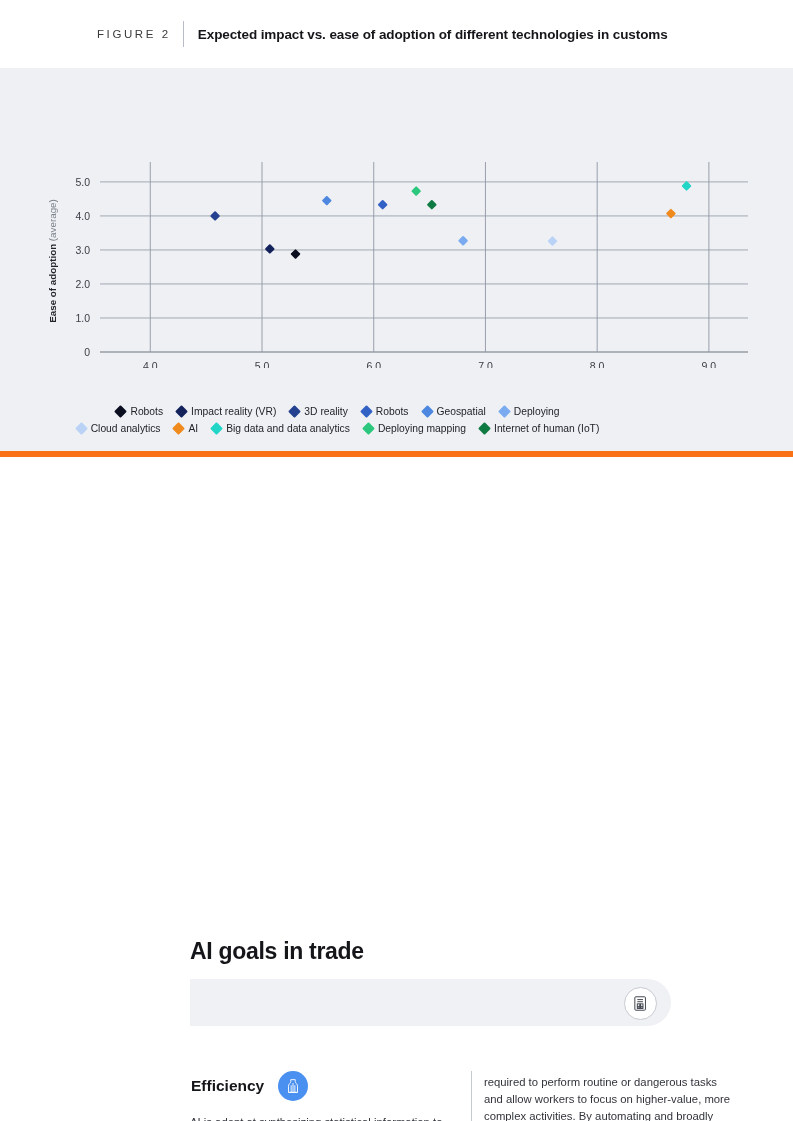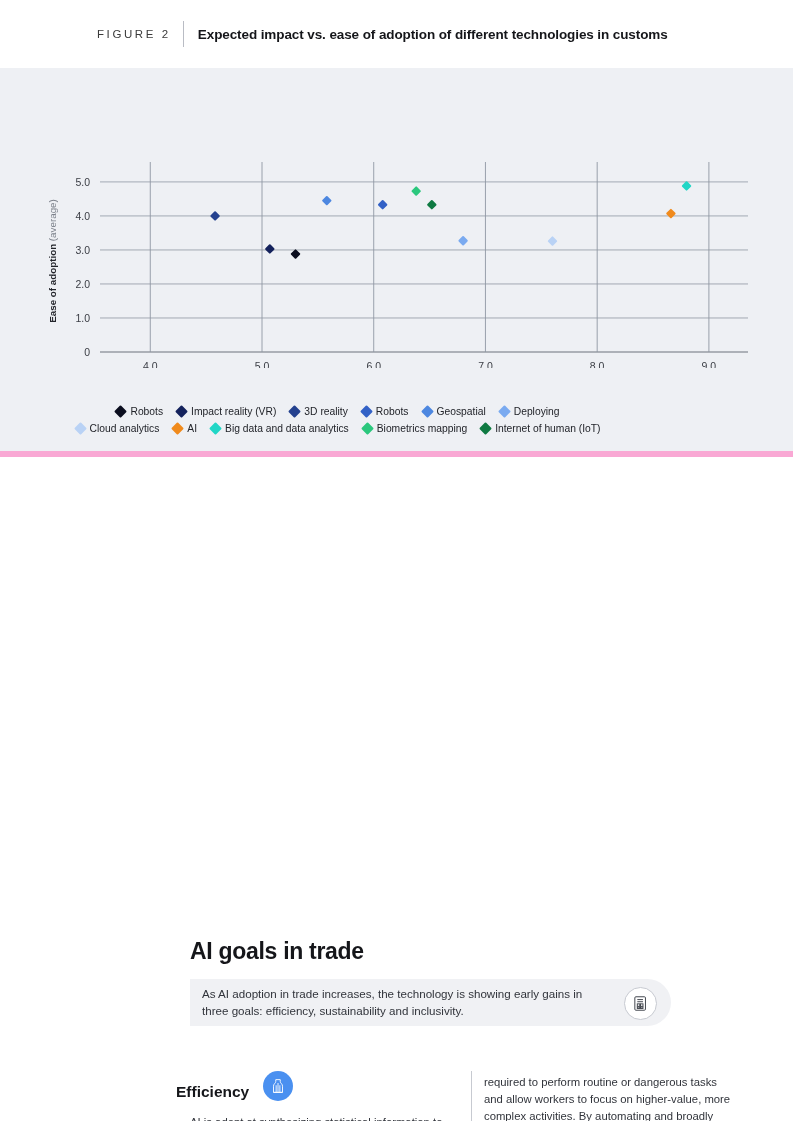--- a/index.html
+++ b/index.html
@@ -50,21 +50,21 @@
     display:flex;align-items:center;
     margin:0 7px;
     font-size:10.3px;color:#22242a;white-space:nowrap;
   }
   .lg-diamond{
     width:9px;height:9px;transform:rotate(45deg);
     margin-right:5px;border-radius:1px;flex:none;
   }
 
   
-  .lower{position:relative;padding-top:6px;background:#f9a8d4;}
+  .lower{position:relative;padding-top:6px;background:#f97316;}
 
   .h2-title{
     position:absolute;left:190px;top:487px;
     font-size:23px;font-weight:bold;color:#15161a;letter-spacing:-.3px;
   }
 
   .callout{
     position:absolute;left:190px;top:528px;width:481px;height:47px;
     background:#f0f1f4;border-radius:0 24px 24px 0;
     display:flex;align-items:center;
@@ -74,22 +74,22 @@
     padding-left:12px;width:400px;
   }
   .callout-icon{
     position:absolute;right:14px;top:8px;
     width:31px;height:31px;border-radius:50%;
     background:#ffffff;border:1px solid #c7cad1;
     display:flex;align-items:center;justify-content:center;
   }
 
   .eff-head{
-    position:absolute;left:176px;top:620px;
-    display:flex;align-items:flex-end;
+    position:absolute;left:191px;top:620px;
+    display:flex;align-items:center;
   }
   .eff-title{font-size:15.5px;font-weight:bold;color:#15161a;}
   .eff-badge{
     width:30px;height:30px;border-radius:50%;
     background:#4a90f0;margin-left:14px;
     display:flex;align-items:center;justify-content:center;
   }
   .eff-col-left{
     position:absolute;left:190px;top:663px;width:268px;
     font-size:11.3px;line-height:17.2px;color:#31343b;
@@ -212,37 +212,36 @@
         <div class="legend-item">
           <span class="lg-diamond" style="background: rgb(240, 138, 28);"></span>
           <span>AI</span>
         </div>
         <div class="legend-item">
           <span class="lg-diamond" style="background: rgb(33, 214, 198);"></span>
           <span>Big data and data analytics</span>
         </div>
         <div class="legend-item">
           <span class="lg-diamond" style="background: rgb(43, 199, 125);"></span>
-          <span>Biometrics mapping</span>
+          <span>Deploying mapping</span>
         </div>
         <div class="legend-item">
           <span class="lg-diamond" style="background: rgb(15, 122, 66);"></span>
           <span>Internet of human (IoT)</span>
         </div>
       </div>
   </div>
 
 </div>
 
 <div class="lower">
 
   <div class="h2-title">AI goals in trade</div>
 
   <div class="callout">
-    <div class="callout-text">As AI adoption in trade increases, the technology is showing early gains in three goals: efficiency, sustainability and inclusivity.</div>
     <div class="callout-icon">
       <svg width="17" height="17" viewBox="0 0 24 24" fill="none" stroke="#42464e" stroke-width="1.4">
         <rect x="4" y="2.5" width="15" height="19" rx="1.5"></rect>
         <line x1="7.5" y1="6.5" x2="15.5" y2="6.5"></line>
         <line x1="7.5" y1="9.5" x2="15.5" y2="9.5"></line>
         <rect x="7.5" y="12.5" width="3.5" height="3.5"></rect>
         <rect x="12" y="12.5" width="3.5" height="3.5"></rect>
         <rect x="7.5" y="17" width="3.5" height="2"></rect>
         <rect x="12" y="17" width="3.5" height="2"></rect>
       </svg>

